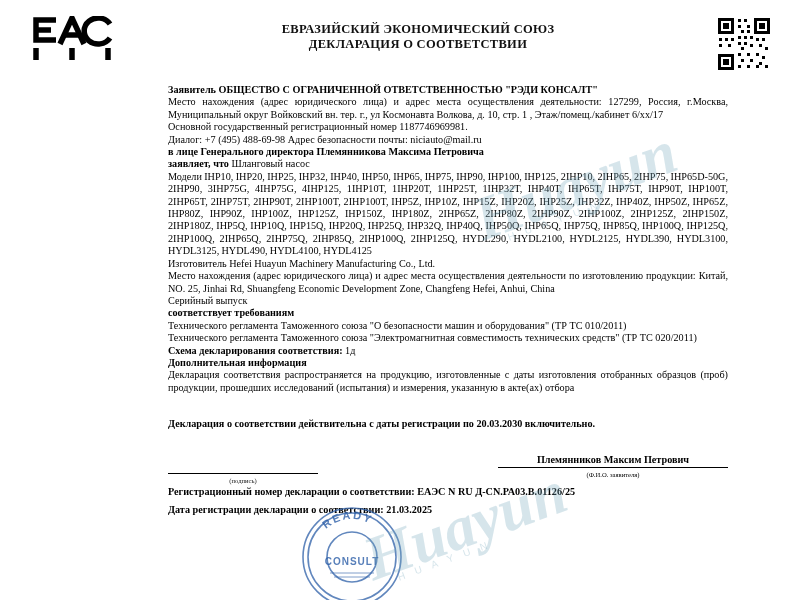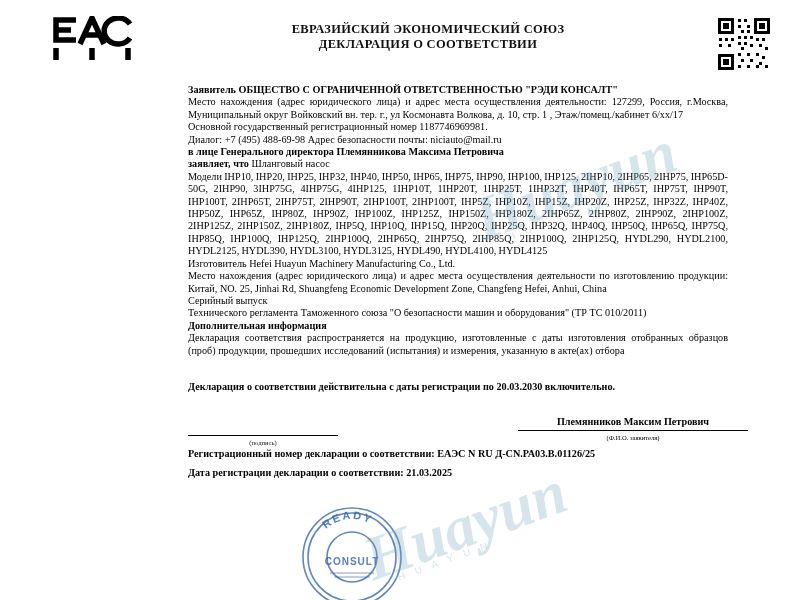--- a/index.html
+++ b/index.html
@@ -10,21 +10,20 @@
     height: 600px;
     background: #ffffff;
     font-family: "Liberation Serif", serif;
   }
   .page {
     position: relative;
     width: 800px;
     height: 600px;
     overflow: hidden;
     background: #fff;
-    padding-left: 20px;
   }
 
   
   .header {
     position: relative;
     display: flex;
     align-items: flex-start;
     padding: 14px 24px 0 24px;
     height: 78px;
   }
@@ -300,26 +299,32 @@
     </p>
 
     <p class="blk">
       <span>Место нахождения (адрес юридического лица) и адрес места осуществления деятельности по изготовлению продукции:</span>
       <span>Китай, NO. 25, Jinhai Rd, Shuangfeng Economic Development Zone, Changfeng Hefei, Anhui, China</span>
     </p>
 
 
     <p class="blk">Серийный выпуск</p>
 
+    <p class="blk b gap">соответствует требованиям</p>
 
     <p class="blk">Технического регламента Таможенного союза "О безопасности машин и оборудования" (ТР ТС 010/2011)</p>
 
-
-
-
+    <p class="blk">Технического регламента Таможенного союза "Электромагнитная совместимость технических средств" (ТР ТС 020/2011)</p>
+
+
+
+    <p class="blk">
+      <span class="b">Схема декларирования соответствия:</span>
+      <span>1д</span>
+    </p>
 
     <p class="blk b">Дополнительная информация</p>
 
     <p class="blk">Декларация соответствия распространяется на продукцию, изготовленные с даты изготовления отобранных образцов (проб) продукции, прошедших исследований (испытания) и измерения, указанную в акте(ах) отбора</p>
 
     <p class="blk b gap" style="margin-top:24px;">Декларация о соответствии действительна с даты регистрации по 20.03.2030 включительно.</p>
 
     <div class="sig-row">
       <div class="sig-left">
         <div class="sig-line"></div>

